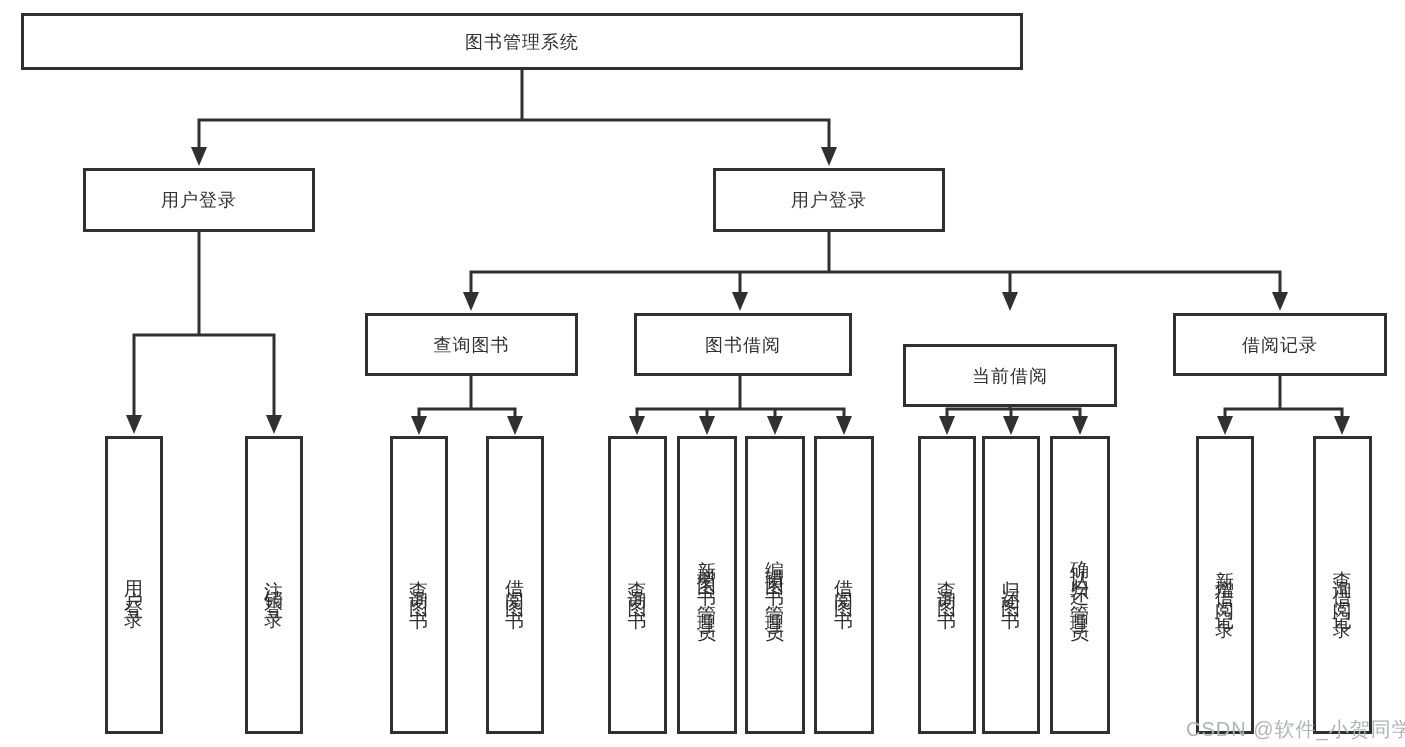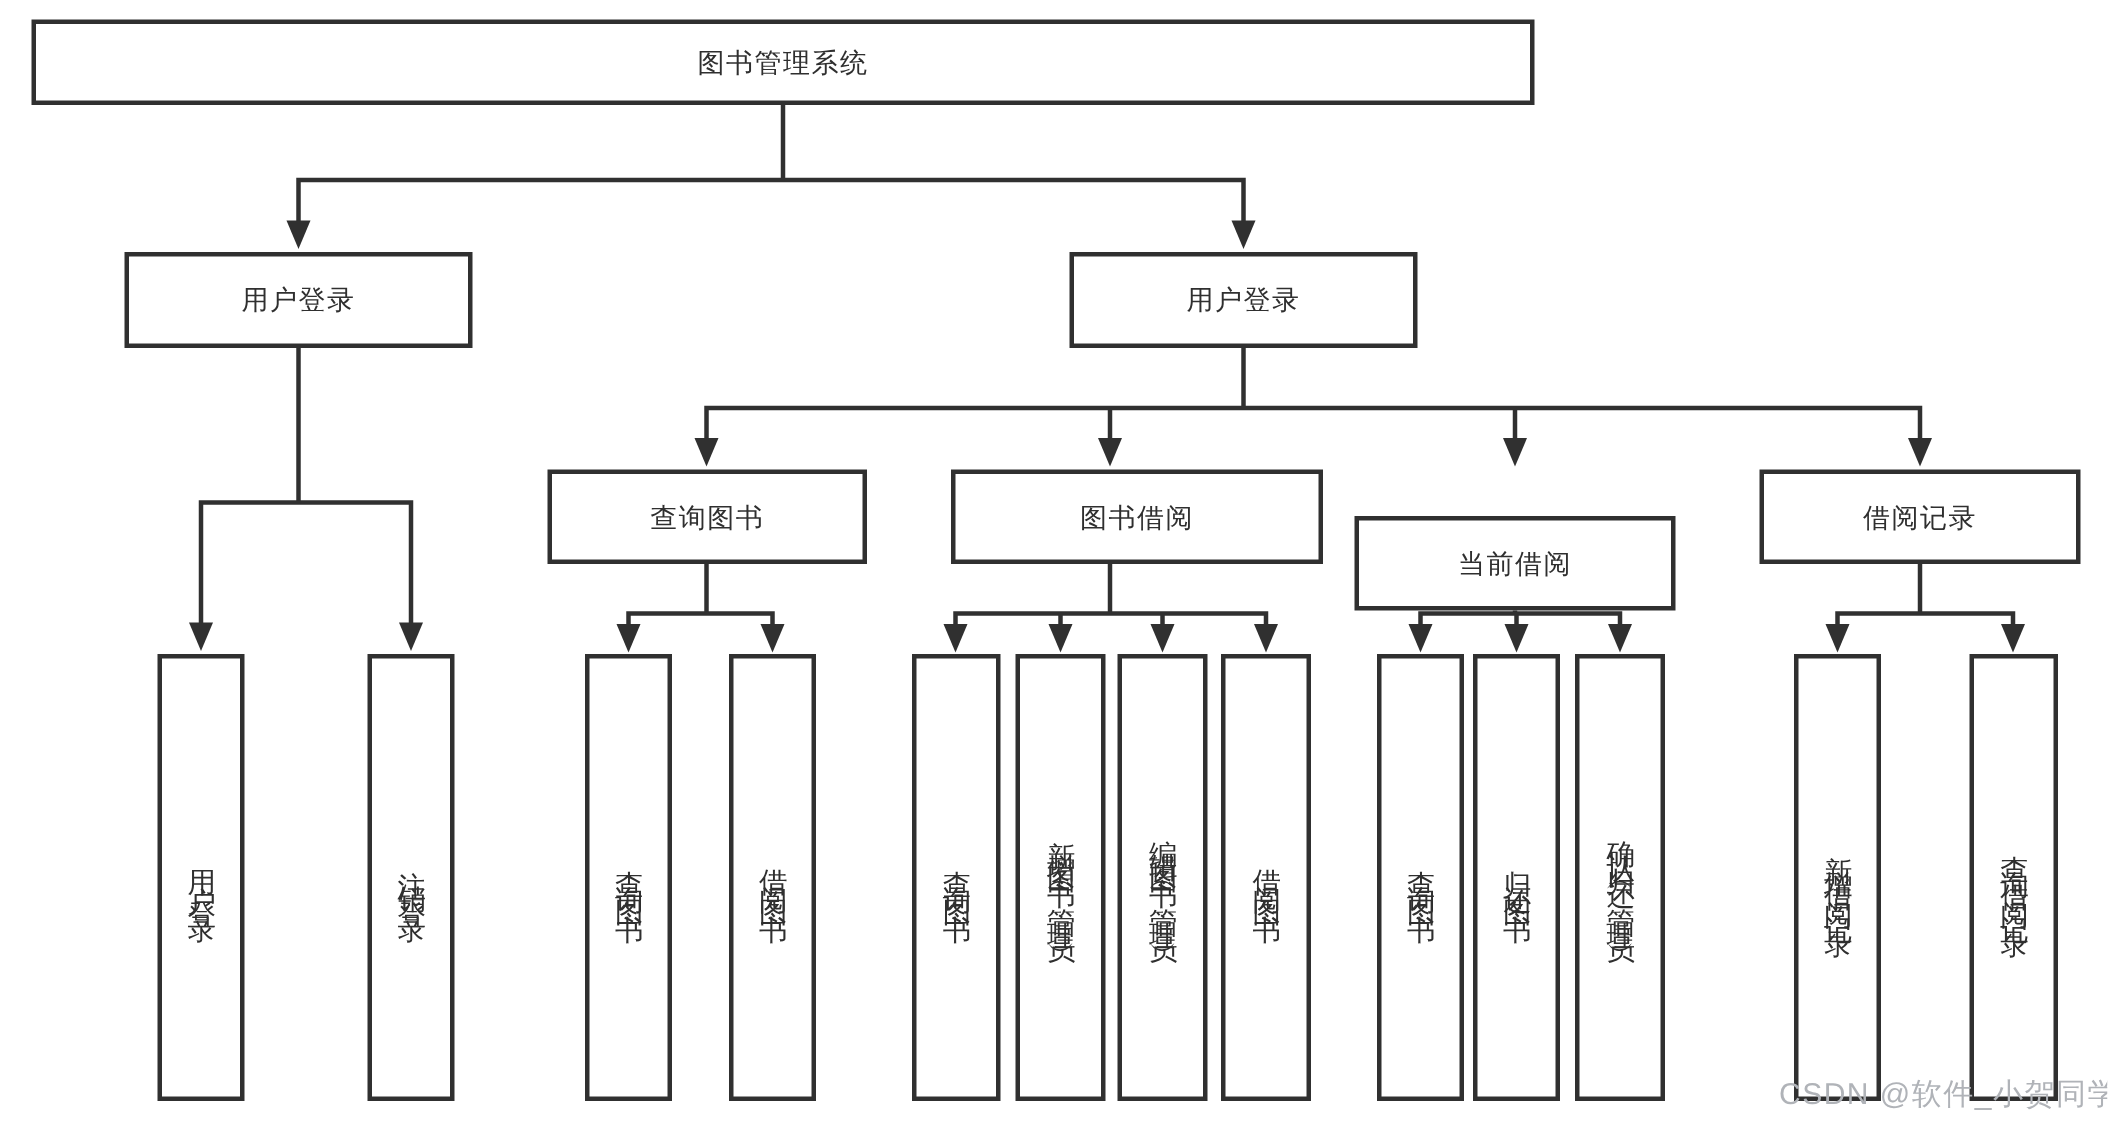--- a/index.html
+++ b/index.html
@@ -28,21 +28,21 @@
     justify-content: center;
     z-index: 2;
     text-align: center;
   }
   .hlabel { font-size: 18px; letter-spacing: 1px; white-space: nowrap; }
   .root-box    { left: 21px;  top: 13px;  width: 1002px; height: 57px; }
   .lvl2-user   { left: 83px;  top: 168px; width: 232px;  height: 64px; }
   .lvl2-book   { left: 713px; top: 168px; width: 232px;  height: 64px; }
   .lvl3        { top: 313px; height: 63px; }
   .lvl3-new    { left: 365px;  width: 213px; }
-  .lvl3-borrow { left: 634px;  width: 248px; }
+  .lvl3-borrow { left: 634px;  width: 218px; }
   .lvl3-cur    { left: 903px;  width: 214px; margin-top: 31px; }
   .lvl3-rec    { left: 1173px; width: 214px; }
   .leaf {
     top: 436px;
     height: 298px;
     writing-mode: vertical-rl;
     font-size: 19px;
     letter-spacing: 10px;
     line-height: 1;
   }

